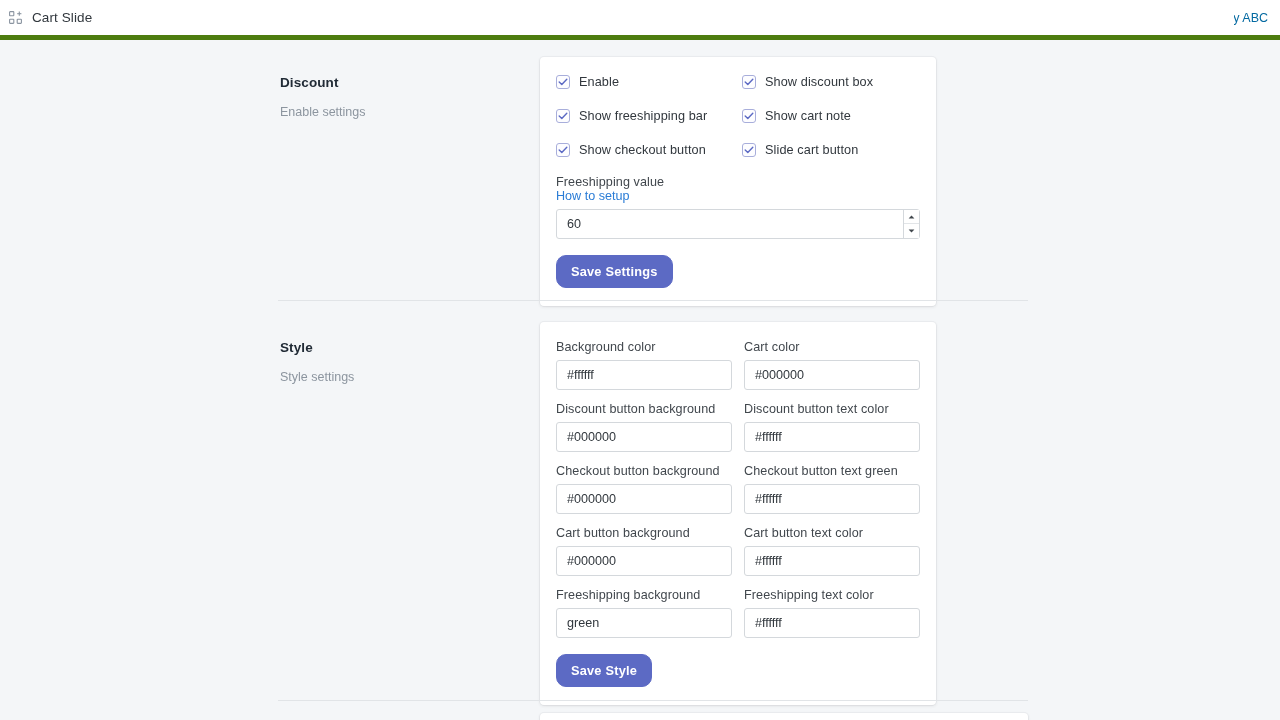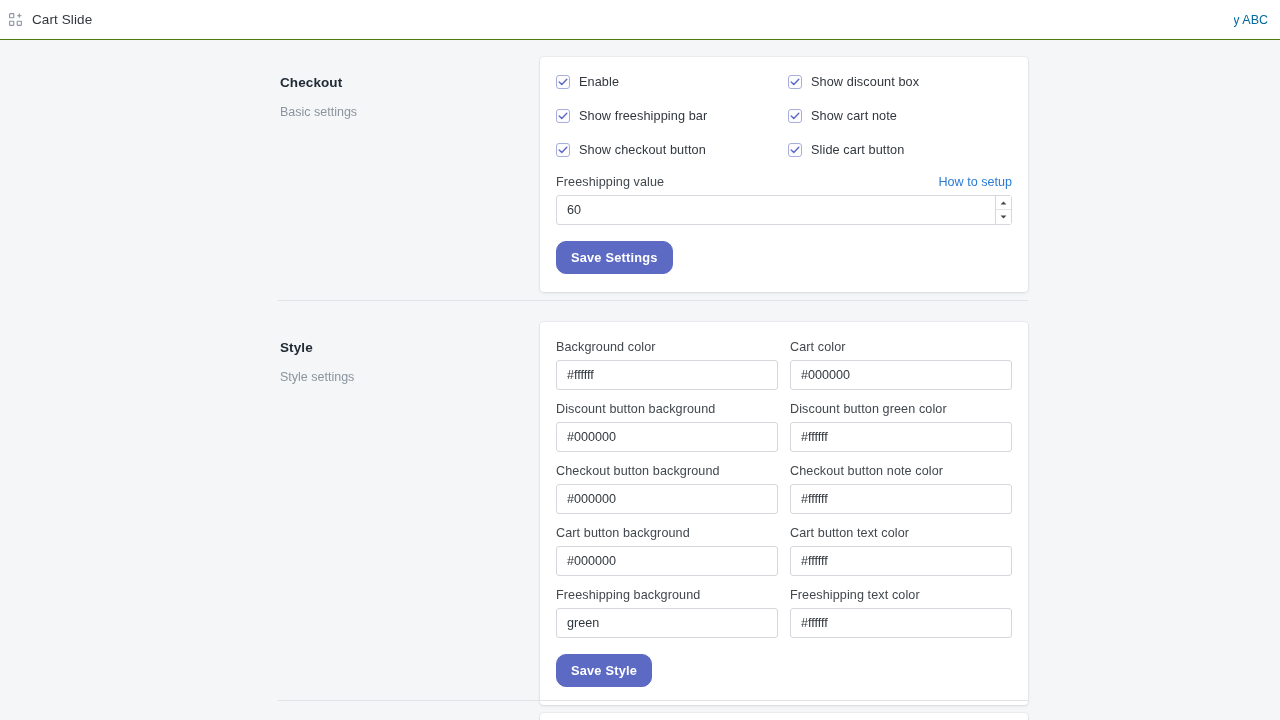--- a/index.html
+++ b/index.html
@@ -10,21 +10,21 @@
     background: #f4f6f8;
     font-family: "Liberation Sans", sans-serif;
     -webkit-font-smoothing: antialiased;
   }
 
   
   .topbar {
     position: absolute; top: 0; left: 0;
     width: 1280px; height: 40px;
     background: #ffffff;
-    border-bottom: 1px solid #4d7c0f;
+    border-bottom: 5px solid #4d7c0f;
     display: flex; align-items: center;
   }
   .topbar-left { display: flex; align-items: center; padding-left: 6px; }
   .app-icon {
     width: 20px; height: 20px;
     display: flex; align-items: center; justify-content: center;
     color: #8a94a0;
   }
   .app-title {
     font-size: 13.5px; color: #31373d; margin-left: 6px;
@@ -56,21 +56,21 @@
   }
   .sec-title {
     font-size: 13.5px; font-weight: bold; color: #212b36;
     margin: 0 0 14px 0; letter-spacing: .1px;
   }
   .sec-sub {
     font-size: 12.5px; color: #8c959f; margin: 0; line-height: 1.4;
   }
 
   .card {
-    width: 488px;
+    width: 396px;
     background: #ffffff;
     border-radius: 4px;
     box-shadow: 0 0 0 1px rgba(63,63,68,.04), 0 1px 3px rgba(63,63,68,.12);
     padding: 18px 16px 18px 16px;
   }
 
   
   .cb-grid {
     display: grid;
     grid-template-columns: 1fr 1fr;
@@ -87,20 +87,21 @@
     display: flex; align-items: center; justify-content: center;
     margin-right: 9px;
   }
   .cb-box svg { display: block; }
   .cb-label { font-size: 12.7px; color: #31373d; letter-spacing: .1px; }
 
   
   .field-head {
     display: flex; align-items: baseline; justify-content: space-between;
     margin-bottom: 6px;
+    flex-direction: column;
   }
   .field-label { font-size: 12.6px; color: #41474d; letter-spacing: .1px; }
   .field-link {
     font-size: 12.6px; color: #2a7cd6; text-decoration: none; cursor: pointer;
   }
 
   .txt-input {
     width: 100%; height: 30px;
     border: 1px solid #d4d8dc;
     border-radius: 3px;
@@ -186,22 +187,22 @@
   </div>
   <div class="topbar-right">
     <span>by ABC</span>
   </div>
 </div>
 
 <div class="page">
 
   <div class="section sec-settings">
     <div class="sec-label">
-      <div class="sec-title">Checkout</div>
-      <div class="sec-sub">Basic settings</div>
+      <div class="sec-title">Discount</div>
+      <div class="sec-sub">Enable settings</div>
     </div>
 
     <div class="card">
 
       <div class="cb-grid">
 
         <div class="cb-row">
           <span class="cb-box">
             <svg width="10" height="10" viewBox="0 0 10 10">
                 <path d="M1.2 5.1 L3.8 7.6 L8.8 2.2" fill="none" stroke="#5c6ac4" stroke-width="1.4" stroke-linecap="round" stroke-linejoin="round"></path>
@@ -302,31 +303,31 @@
           <span class="field-label">Cart color</span>
           <input class="txt-input" type="text" value="#000000" style="">
         </div>
 
         <div class="style-field">
           <span class="field-label">Discount button background</span>
           <input class="txt-input" type="text" value="#000000" style="">
         </div>
 
         <div class="style-field">
-          <span class="field-label">Discount button green color</span>
+          <span class="field-label">Discount button text color</span>
           <input class="txt-input" type="text" value="#ffffff" style="">
         </div>
 
         <div class="style-field">
           <span class="field-label">Checkout button background</span>
           <input class="txt-input" type="text" value="#000000" style="">
         </div>
 
         <div class="style-field">
-          <span class="field-label">Checkout button note color</span>
+          <span class="field-label">Checkout button text green</span>
           <input class="txt-input" type="text" value="#ffffff" style="">
         </div>
 
         <div class="style-field">
           <span class="field-label">Cart button background</span>
           <input class="txt-input" type="text" value="#000000" style="">
         </div>
 
         <div class="style-field">
           <span class="field-label">Cart button text color</span>

